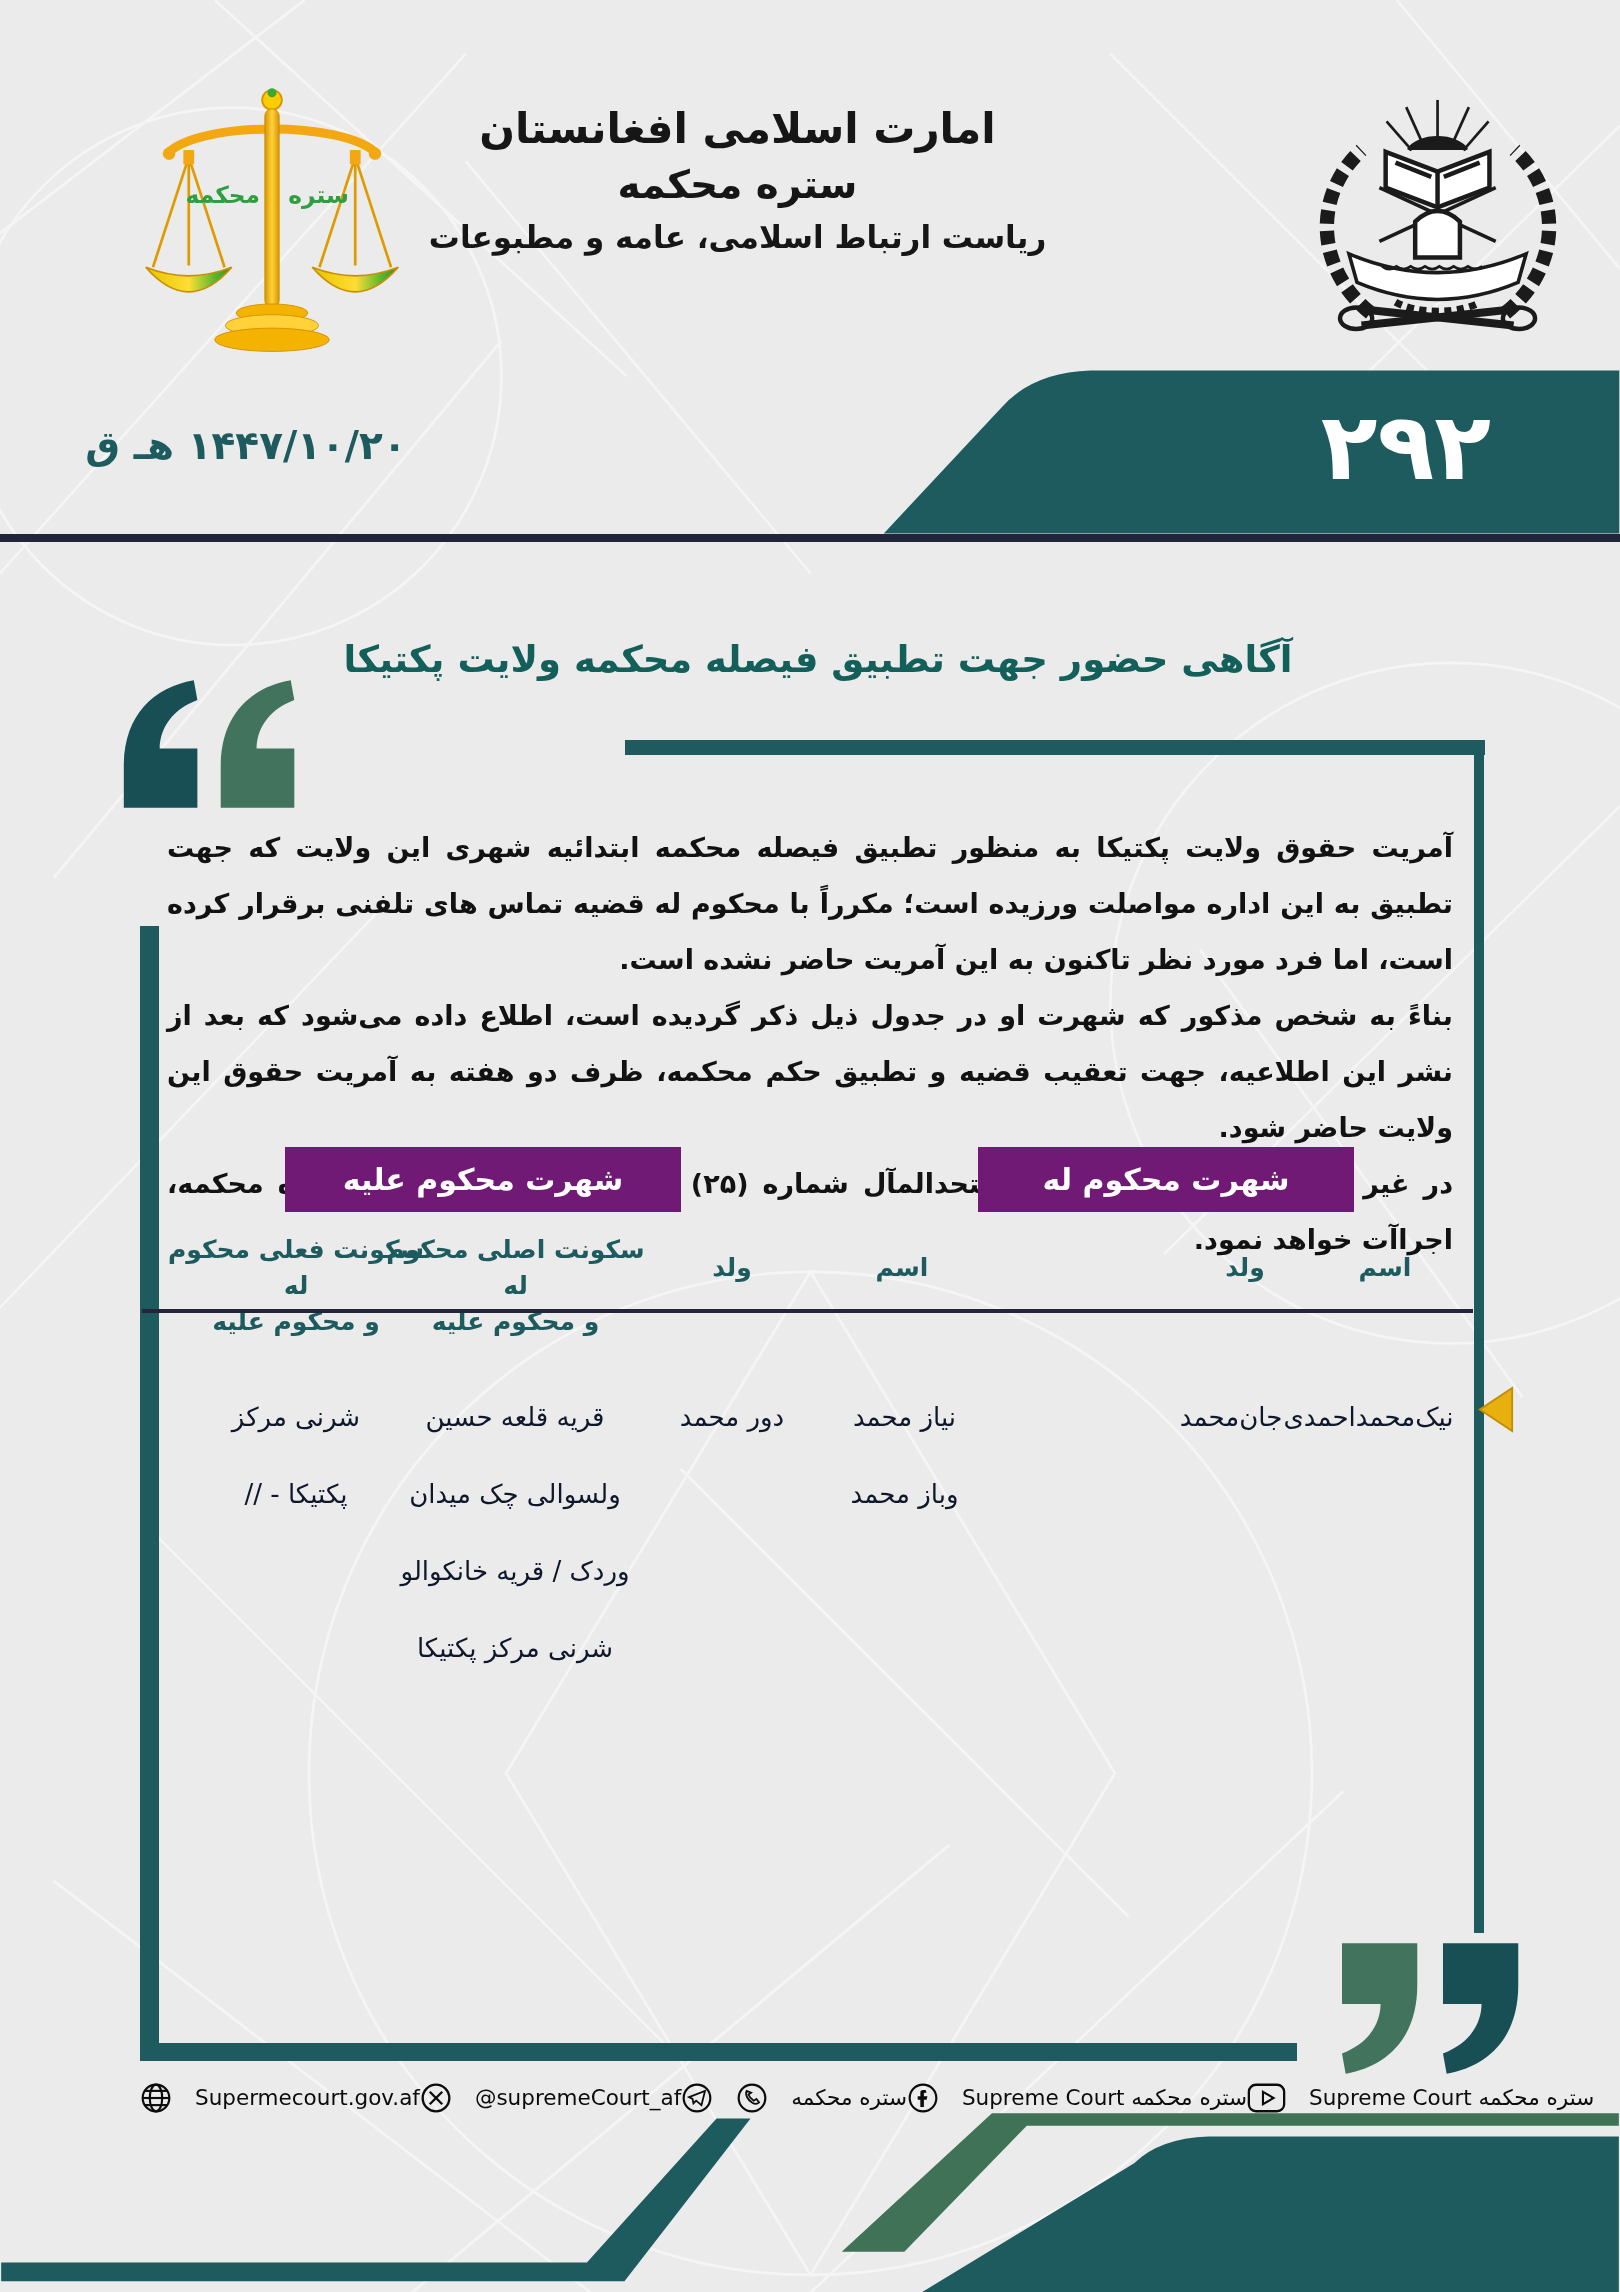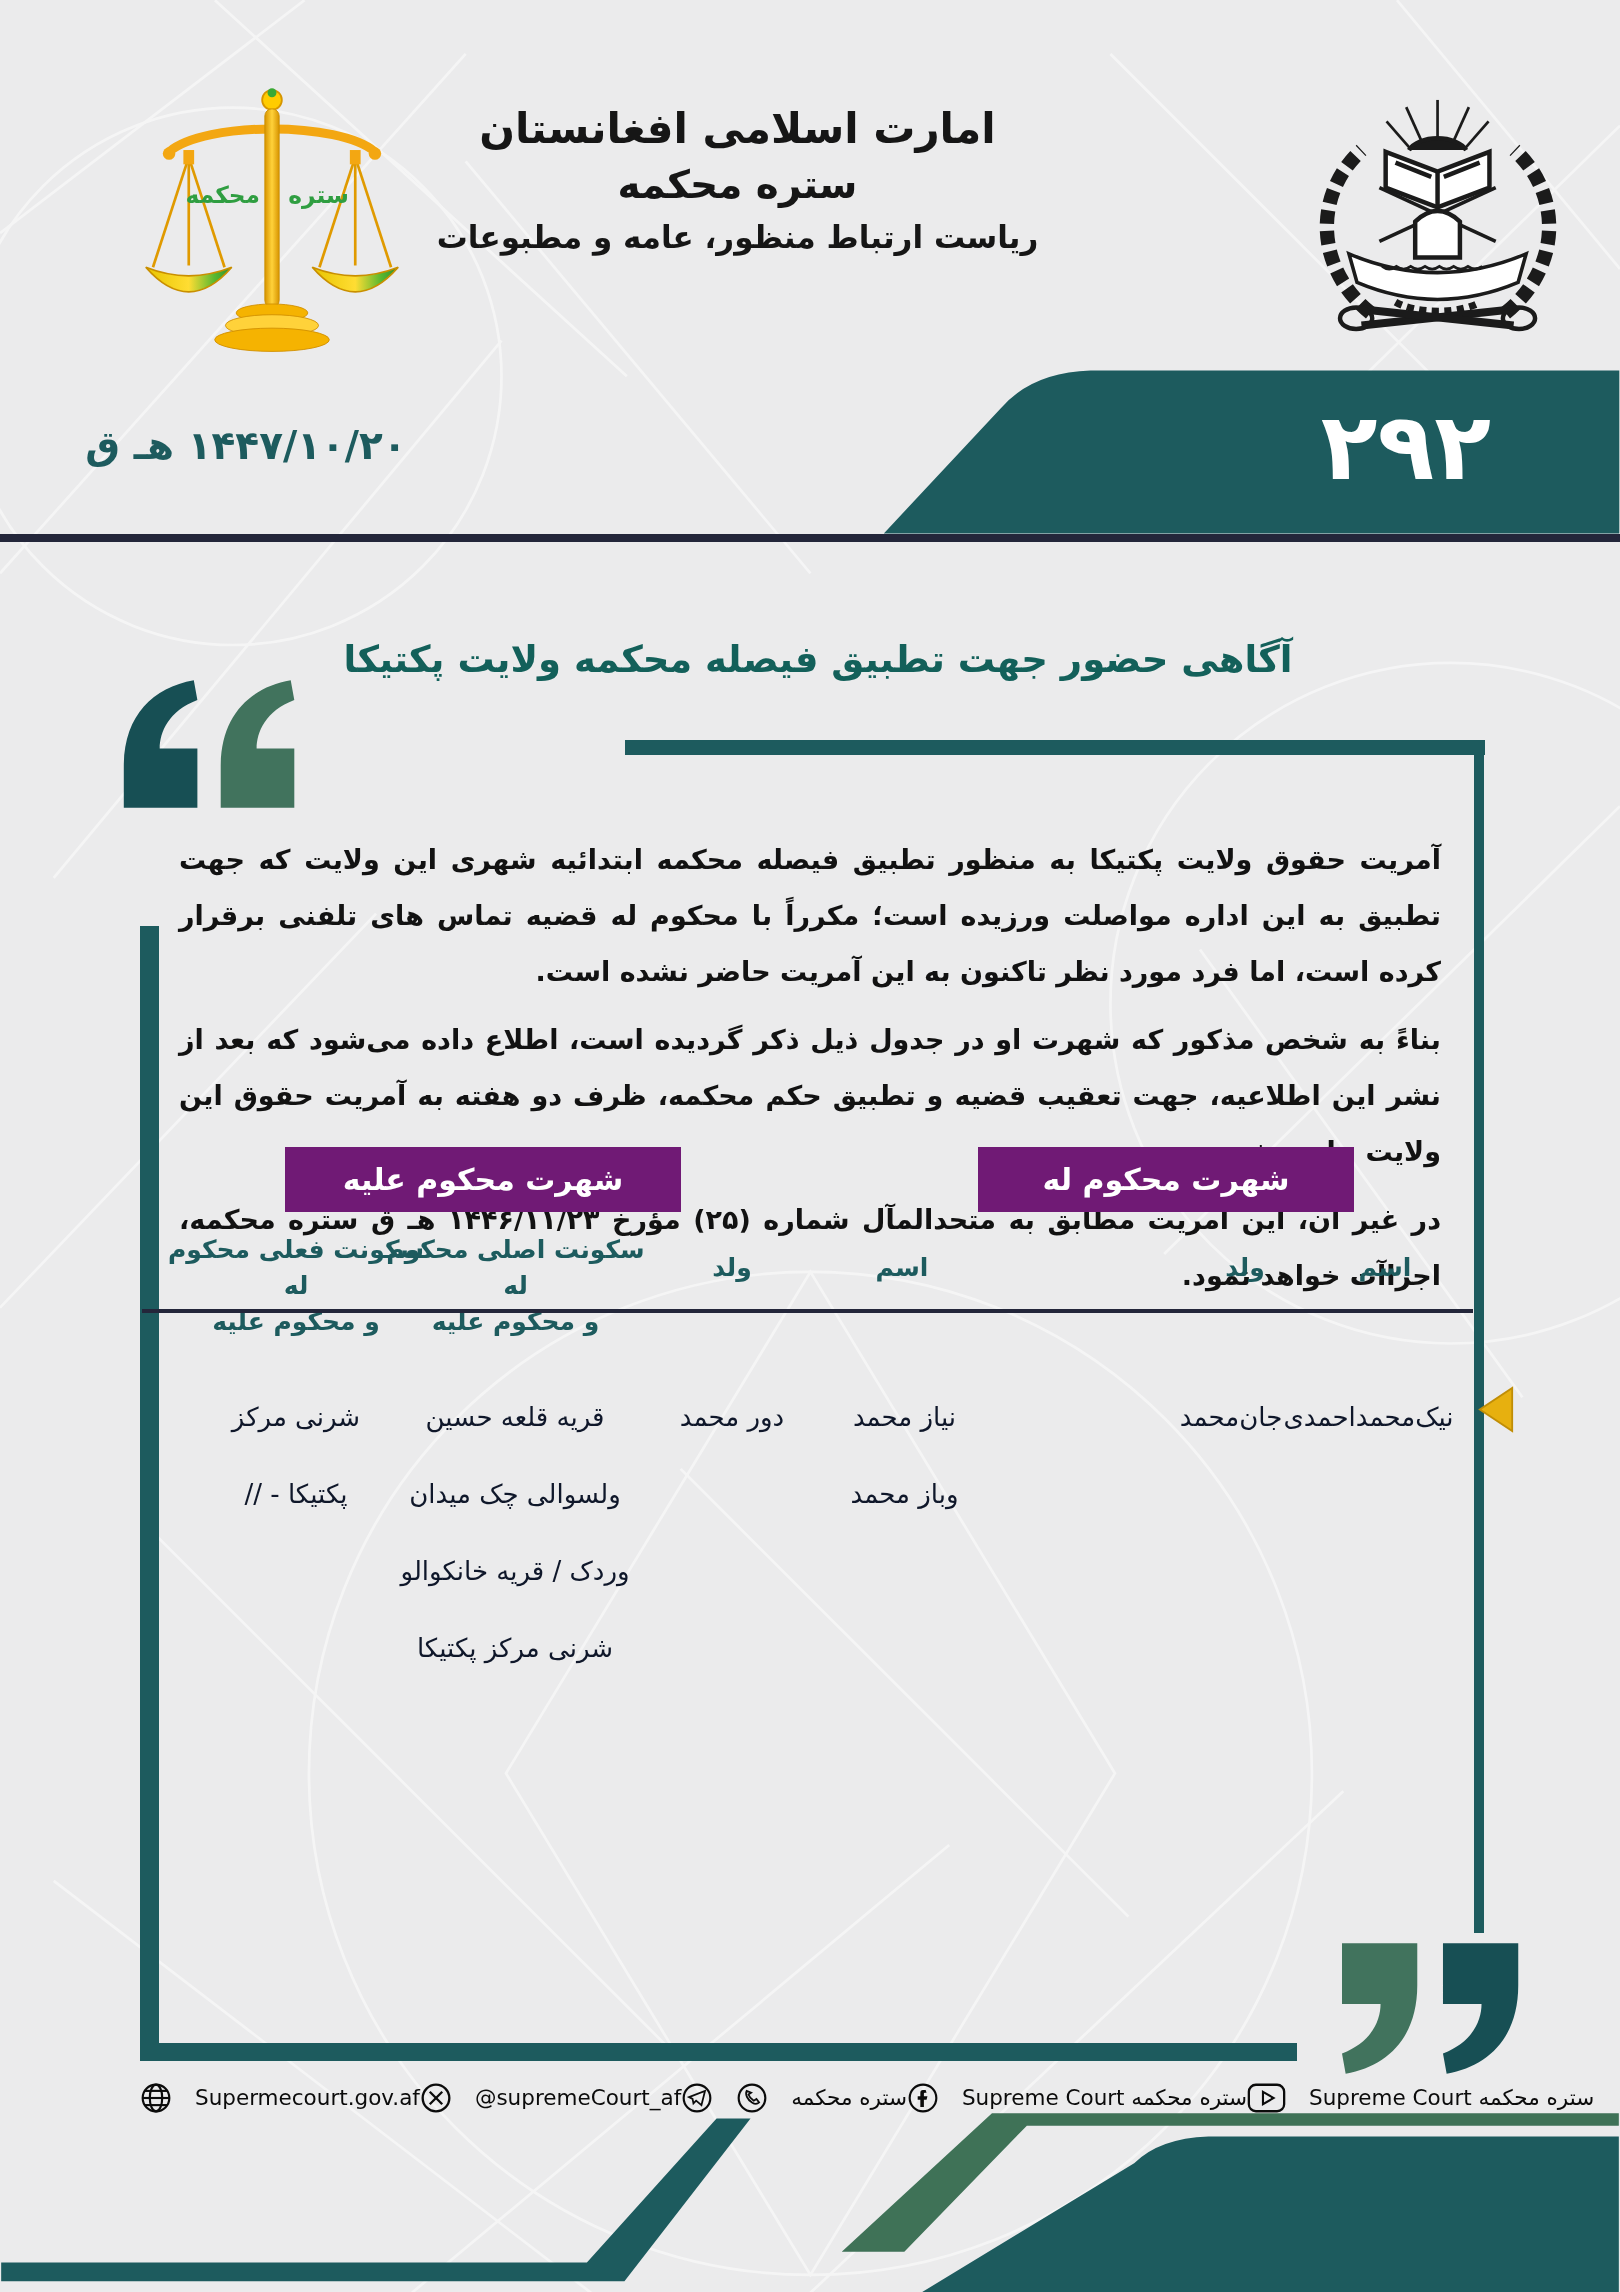--- a/index.html
+++ b/index.html
@@ -24,21 +24,21 @@
       font-size:37px;font-weight:bold;color:#13605a;padding-left:8px;}
   .bar{background:#1d5b5e;}
   .frame-top{left:625px;top:740px;width:860px;height:15px;}
   .frame-right{left:1474px;top:740px;width:9.9px;height:1193px;}
   .frame-left{left:140px;top:926px;width:19px;height:1134px;}
   .frame-bottom{left:140px;top:2043px;width:1157px;height:18px;}
   
   .notice-body{left:167px;top:820px;width:1286px;direction:rtl;
       font-size:27px;font-weight:bold;color:#121212;line-height:56px;
       text-align:justify;}
-  .notice-body p{margin:12px;}
+  .notice-body p{margin:0;}
   
   .group-box{top:1147px;height:65px;background:#701a75;color:#fff;
       font-size:30px;font-weight:bold;text-align:center;line-height:65px;}
   .gb-right{left:978px;width:376px;}
   .gb-left{left:285px;width:396px;}
   .subhead{color:#1d5b5e;font-size:25px;font-weight:bold;text-align:center;
       direction:rtl;line-height:36px;top:1250px;}
   .subhead2{top:1232px;white-space:pre-line;}
   .table-sep{left:142px;top:1309px;width:1331px;height:3.6px;background:#23263a;}
   .cell{top:1379px;font-size:26px;color:#0f172a;text-align:center;direction:rtl;
@@ -115,21 +115,21 @@
     <ellipse cx="155" cy="258" rx="40" ry="10" fill="#f5b301" stroke="#d18f00"></ellipse>
     <ellipse cx="155" cy="272" rx="52" ry="12" fill="#ffd23a" stroke="#d18f00"></ellipse>
     <ellipse cx="155" cy="288" rx="64" ry="13" fill="#f5b301" stroke="#d18f00"></ellipse>
     <text x="207" y="135" text-anchor="middle" font-size="26" font-weight="bold" fill="#2f9e41">ستره</text>
     <text x="100" y="135" text-anchor="middle" font-size="26" font-weight="bold" fill="#2f9e41">محکمه</text>
   </svg>
 
   <div class="abs hdr-center">
     <div class="hdr-callig">امارت اسلامی افغانستان</div>
     <div class="hdr-org">ستره محکمه</div>
-    <div class="hdr-dept">ریاست ارتباط منظور، عامه و مطبوعات</div>
+    <div class="hdr-dept">ریاست ارتباط اسلامی، عامه و مطبوعات</div>
   </div>
 
   <svg class="abs" style="left:1297px;top:91px" width="282" height="255" viewBox="0 0 315 285">
     <g stroke="#1b1b1b" stroke-width="5" fill="none">
       <path d="M82,248 C22,200 16,118 72,66" stroke-dasharray="15 8" stroke-width="16"></path>
       <path d="M233,248 C293,200 299,118 243,66" stroke-dasharray="15 8" stroke-width="16"></path>
       <g stroke-width="3">
         <line x1="157" y1="56" x2="157" y2="10"></line>
           <line x1="140" y1="58" x2="122" y2="18"></line>
         <line x1="174" y1="58" x2="192" y2="18"></line>

